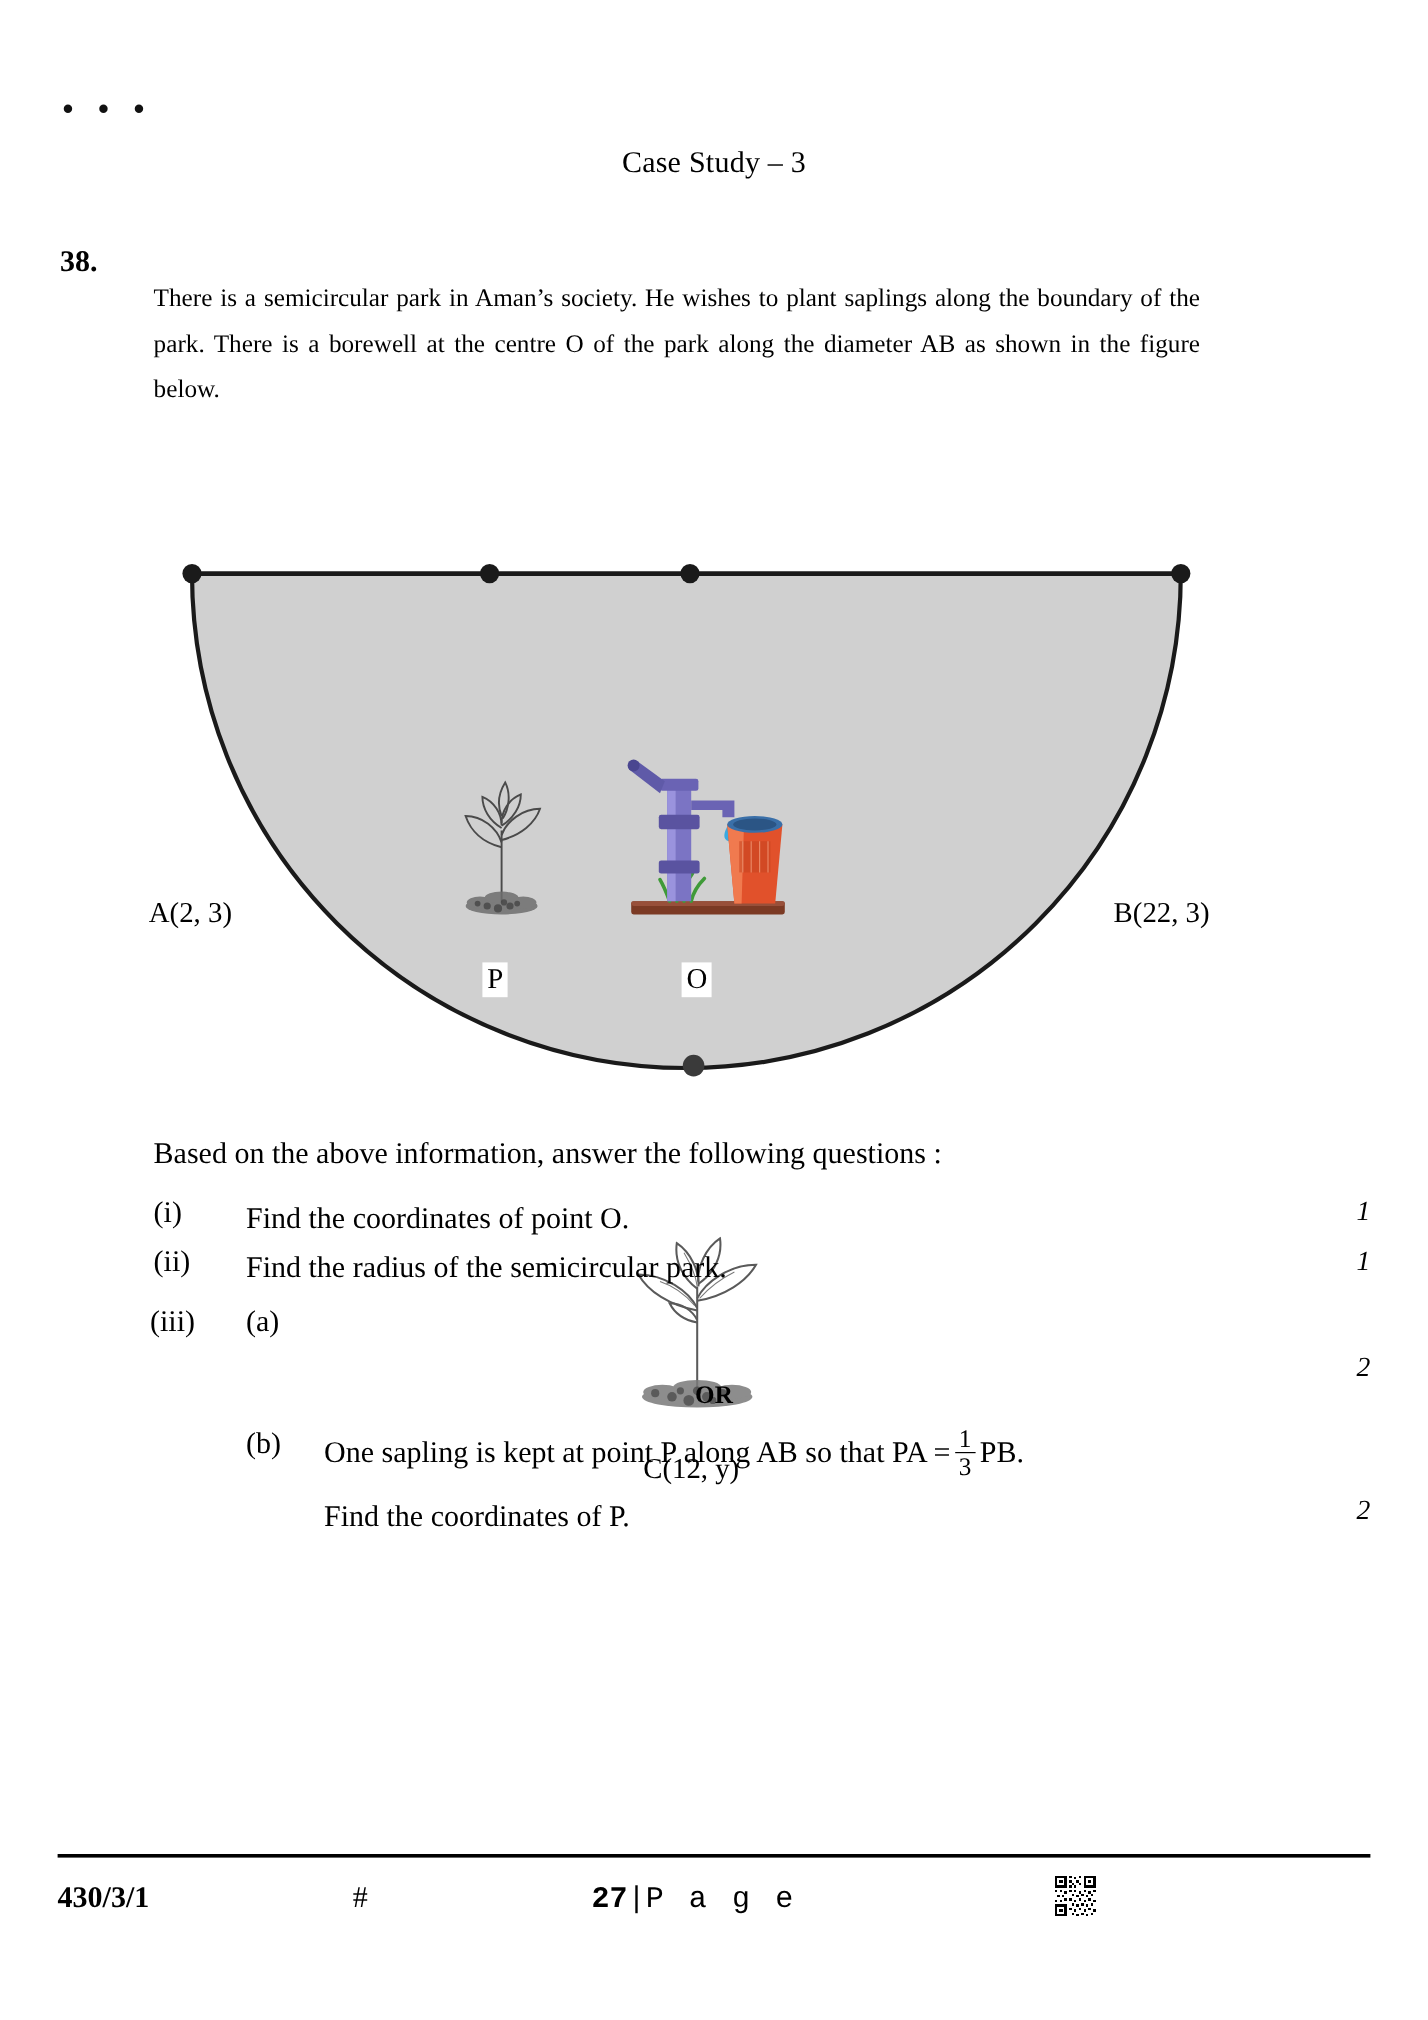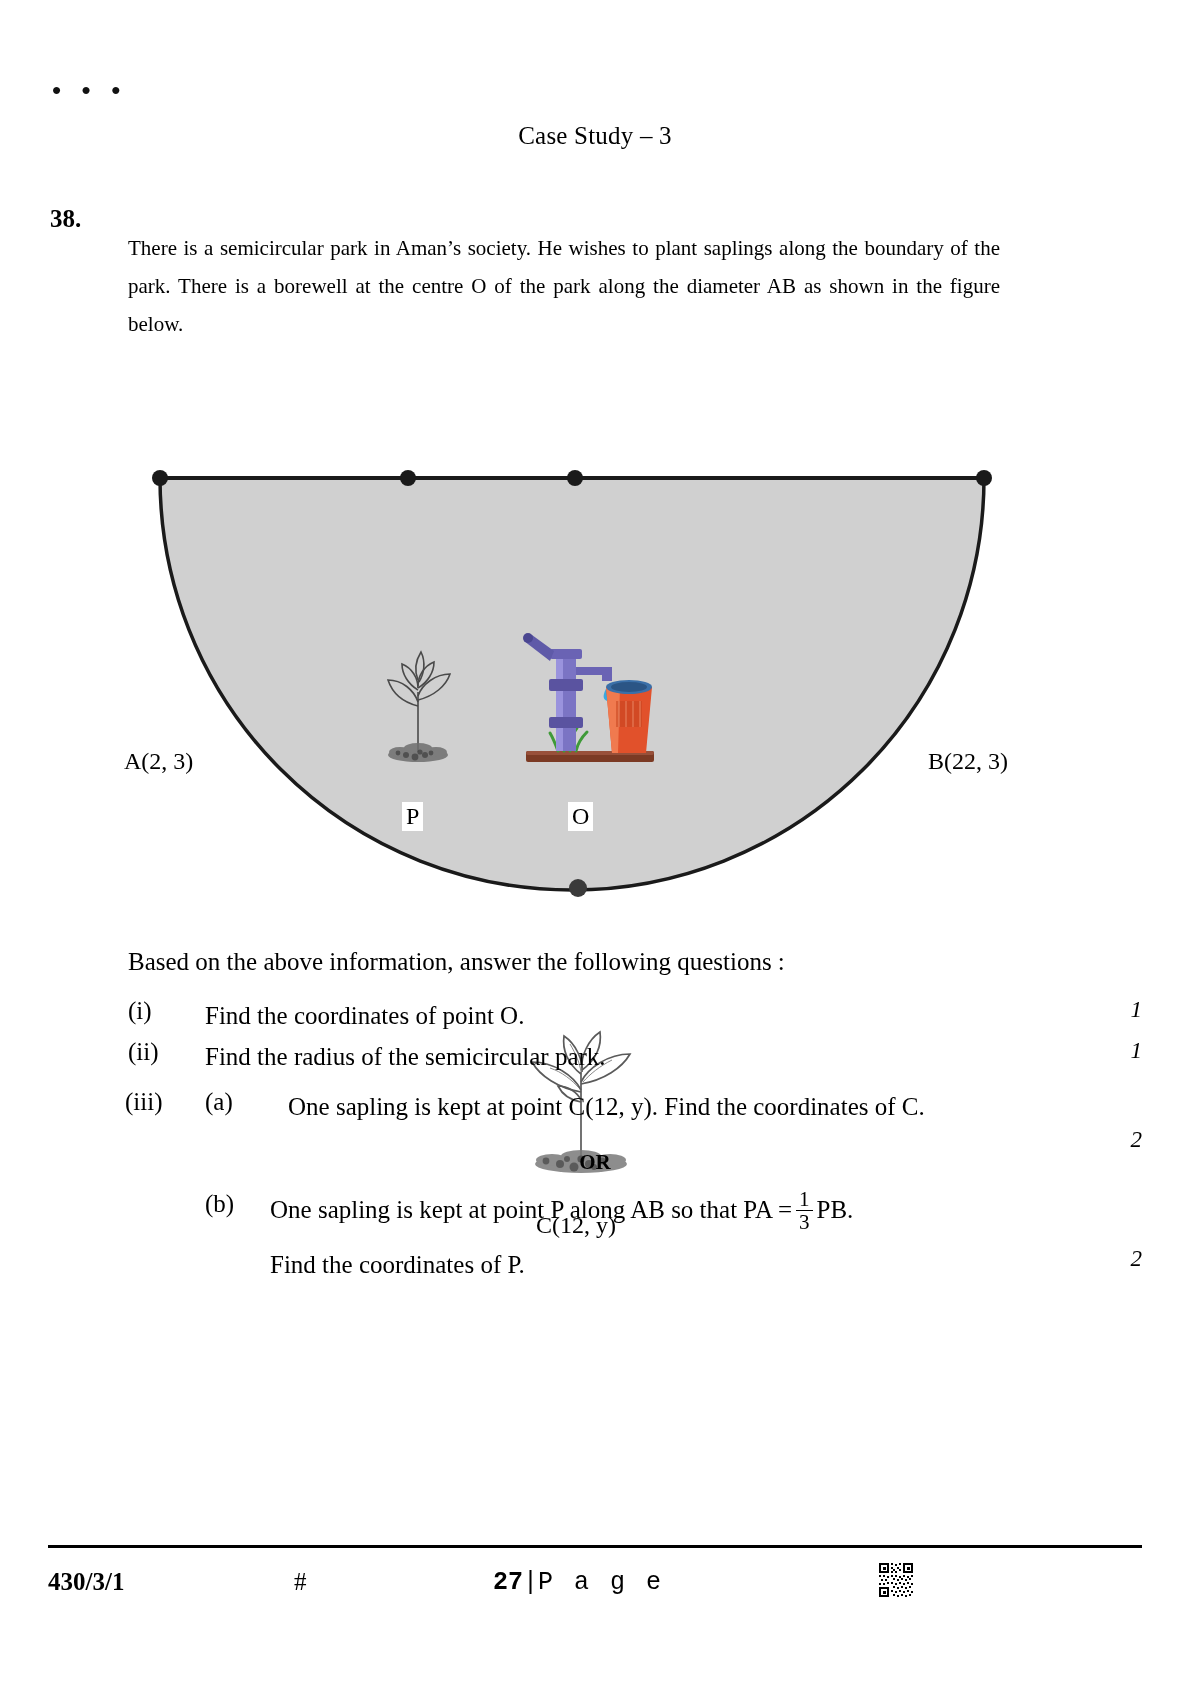--- a/index.html
+++ b/index.html
@@ -345,21 +345,20 @@
   <div class="sub-rn q1-rn">(i)</div>
   <div class="sub q1-tx">Find the coordinates of point O.</div>
   <div class="marks q1-mk">1</div>
 
   <div class="sub-rn q2-rn">(ii)</div>
   <div class="sub q2-tx">Find the radius of the semicircular park.</div>
   <div class="marks q2-mk">1</div>
 
   <div class="sub-rn q3-rn">(iii)</div>
   <div class="sub-al q3-al">(a)</div>
-  <div class="sub q3-tx">One sapling is kept at point C(12, y). Find the coordinates of C.</div>
   <div class="marks q3-mk">2</div>
 
   <div class="or-line">OR</div>
 
   <div class="sub-al q4-al">(b)</div>
   <div class="sub q4-tx">
     <span>One sapling is kept at point P along AB so that PA =</span><span class="frac"><span class="num">1</span><span class="den">3</span></span><span>PB.</span>
   </div>
   <div class="sub q4-tx2">Find the coordinates of P.</div>
   <div class="marks q4-mk">2</div>

